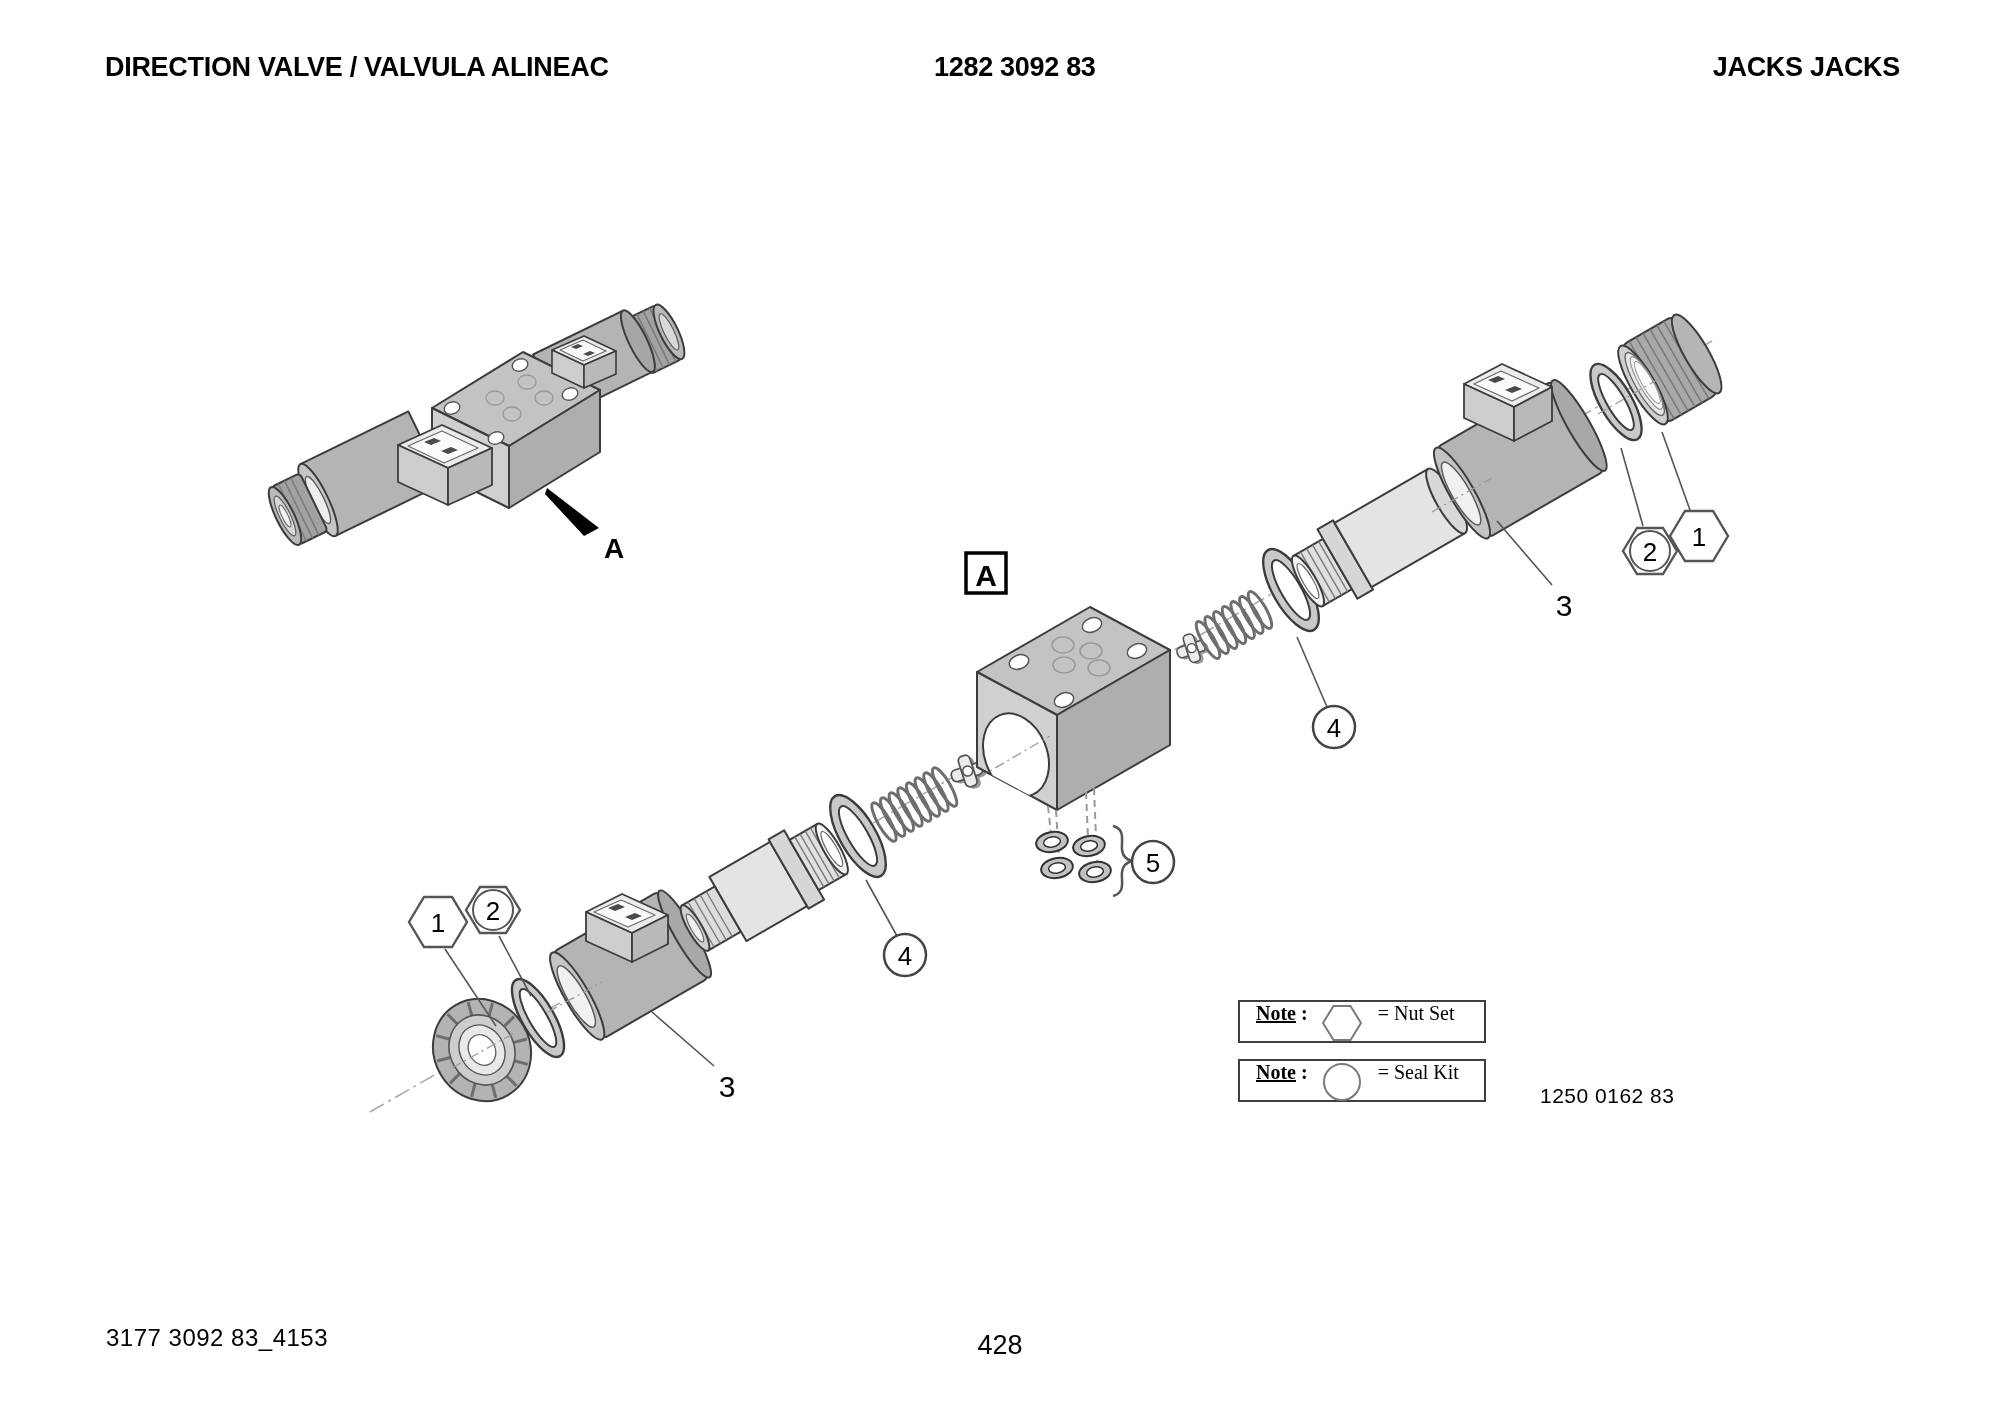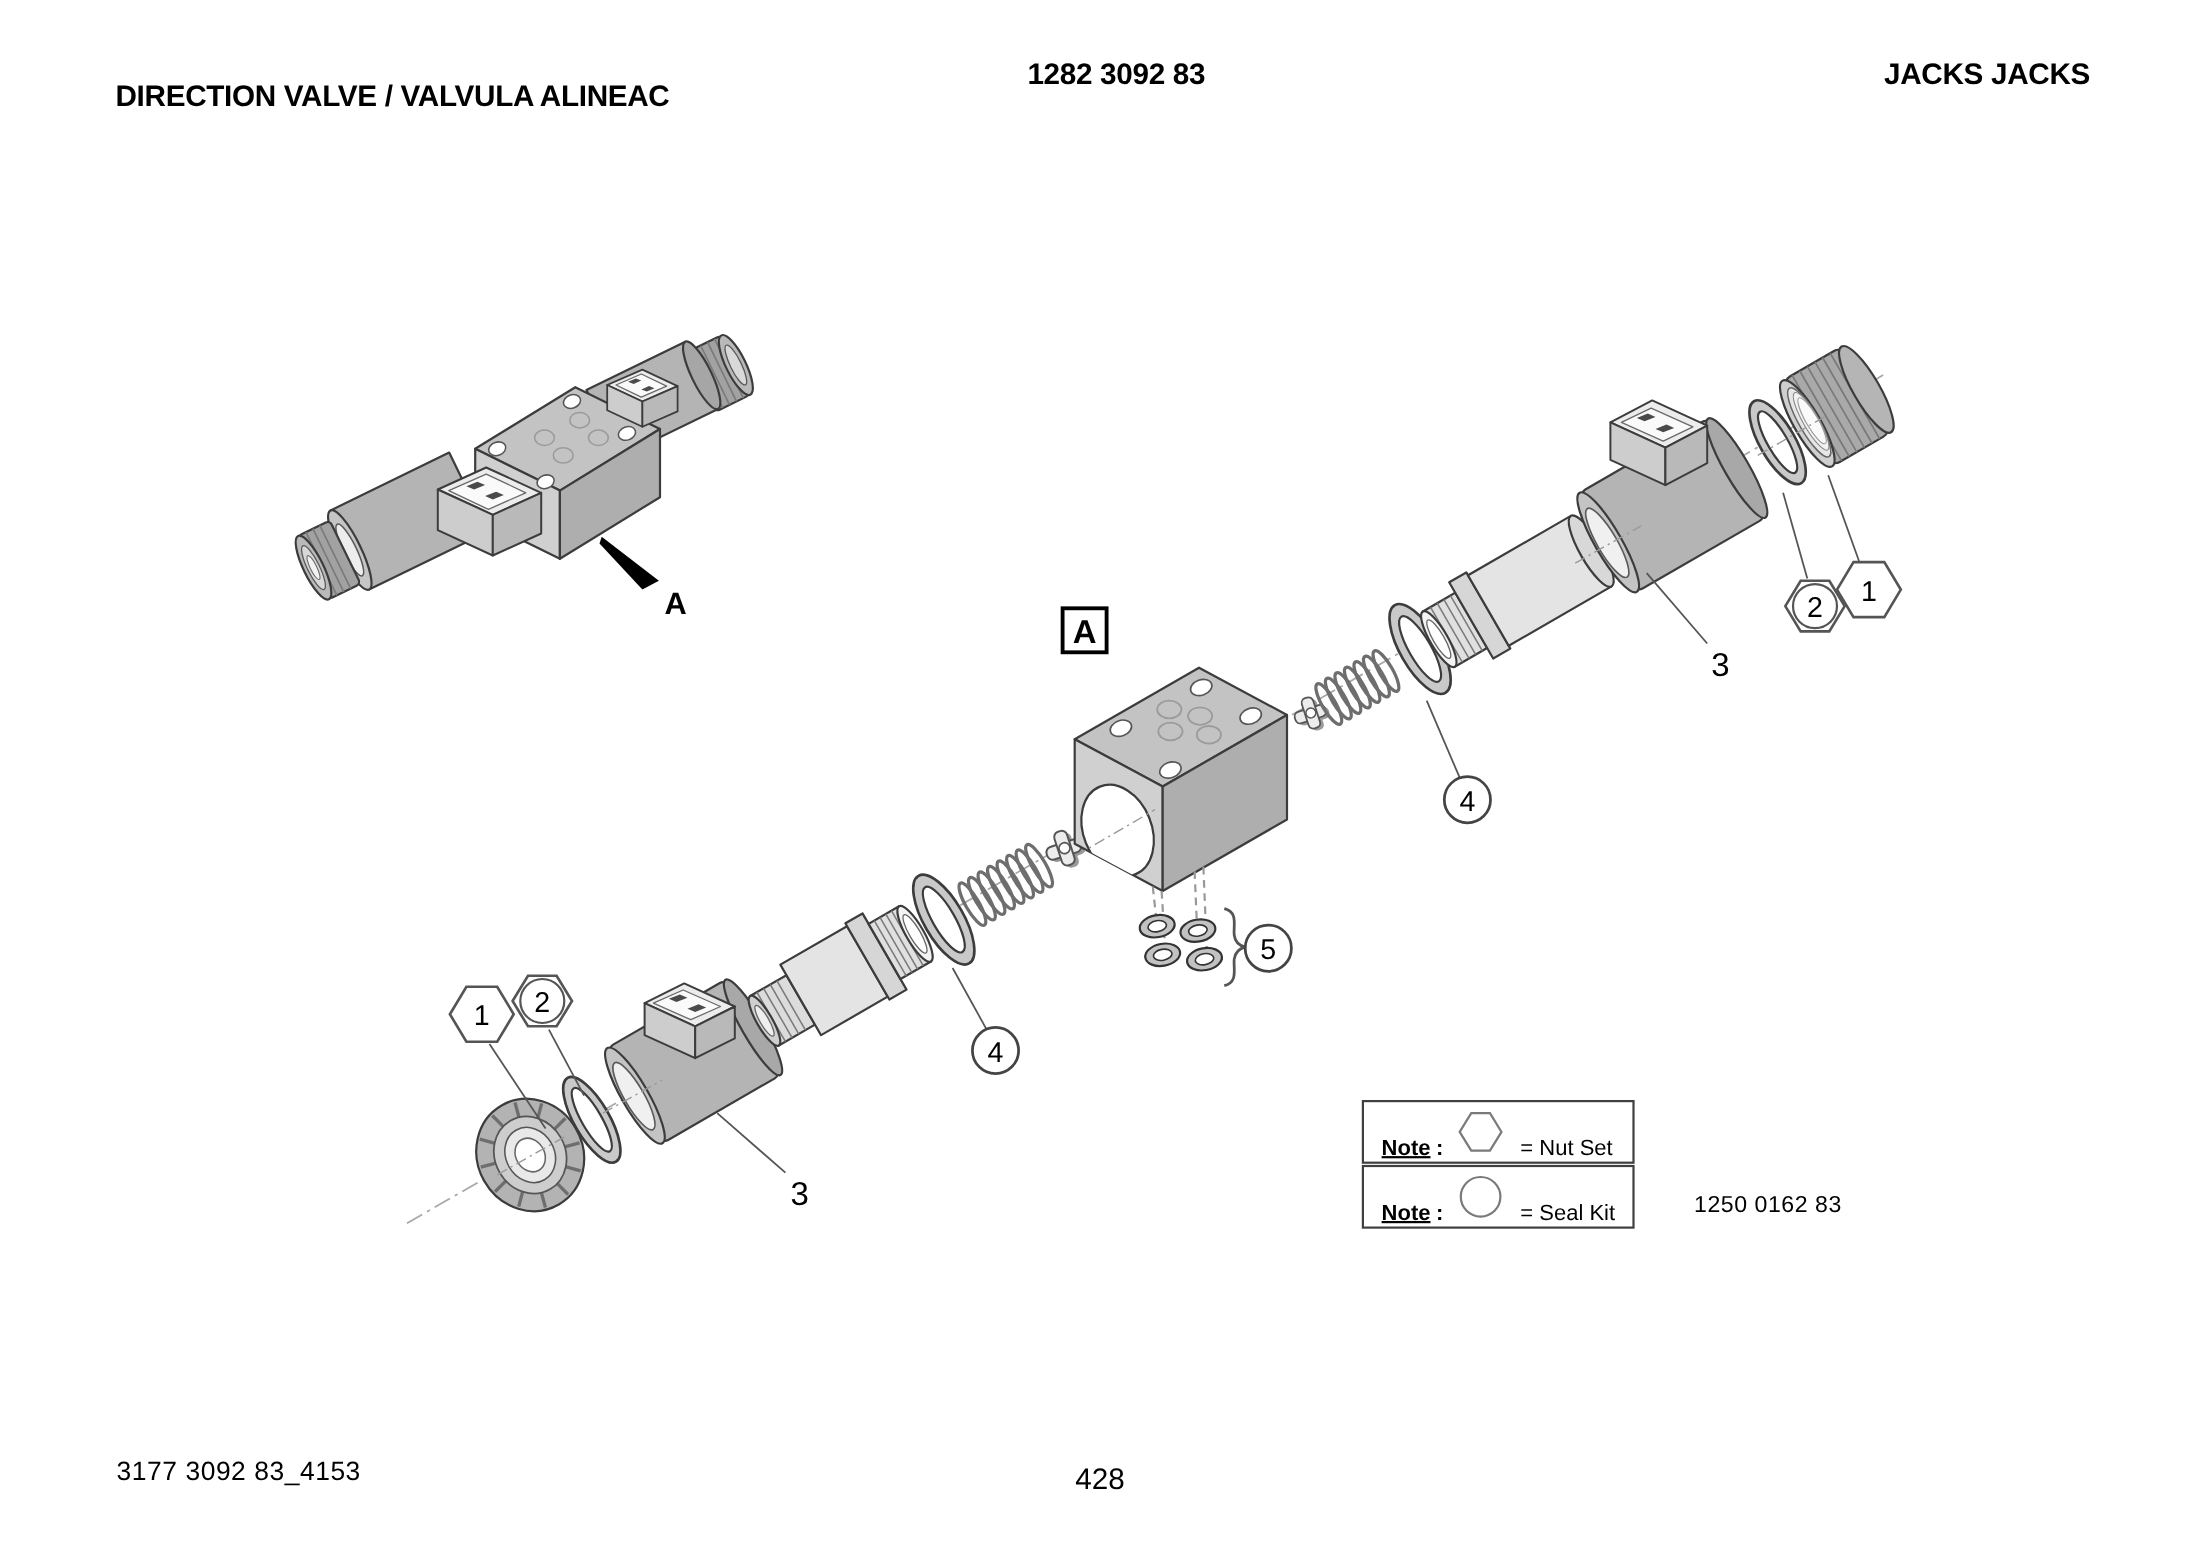--- a/index.html
+++ b/index.html
@@ -1,38 +1,38 @@
 <!DOCTYPE html>
 <html><head>
 <meta charset="utf-8">
 <style>
   html,body{margin:0;padding:0;background:#fff;}
   .page{position:relative;width:2000px;height:1414px;background:#ffffff;overflow:hidden;
         font-family:"Liberation Sans", sans-serif;color:#000;}
   .abs{position:absolute;}
   .hdr{font-weight:bold;font-size:27px;letter-spacing:-0.3px;white-space:nowrap;}
   .diagram-svg{position:absolute;left:0;top:0;}
-  .legend-box{position:absolute;width:248px;height:58px;border:2px solid #3f3f3f;background:#fff;
-              display:flex;align-items:flex-end;padding-left:16px;box-sizing:border-box;font-size:20px;}
+  .legend-box{position:absolute;width:248px;height:43px;border:2px solid #3f3f3f;background:#fff;
+              display:flex;align-items:flex-start;padding-left:16px;box-sizing:border-box;font-size:20px;font-family:Liberation Serif, serif;}
   .legend-note{font-weight:bold;text-decoration:underline;}
   .legend-colon{font-weight:bold;margin:0 10px 0 5px;}
   .legend-sym{display:inline-block;margin-right:12px;}
   .legend-eq{white-space:nowrap;}
   .kitnum{font-size:21px;letter-spacing:0.5px;white-space:nowrap;}
   .pagenum{font-size:27px;}
   .docref{font-size:24px;letter-spacing:0.5px;white-space:nowrap;}
   .watermark{font-size:80px;letter-spacing:-2.5px;white-space:nowrap;line-height:1;}
   svg text{font-family:"Liberation Sans", sans-serif;}
 </style>
 </head>
 <body>
 
 <div class="page">
 
-  <div class="abs hdr" style="left:105px;top:52px;margin-top:20px;">DIRECTION VALVE / VALVULA ALINEAC</div>
+  <div class="abs hdr" style="left:105px;top:52px;">DIRECTION VALVE / VALVULA ALINEAC</div>
   <div class="abs hdr" style="left:934px;top:52px;">1282 3092 83</div>
   <div class="abs hdr" style="right:100px;top:52px;">JACKS JACKS</div>
 
   <svg class="diagram-svg" width="2000" height="1414" viewBox="0 0 2000 1414">
     <defs>
       <clipPath id="clipBlockLeft">
           <polygon points="977,672 1057,715 1057,810 977,767"></polygon>
         </clipPath>
     </defs>
 

